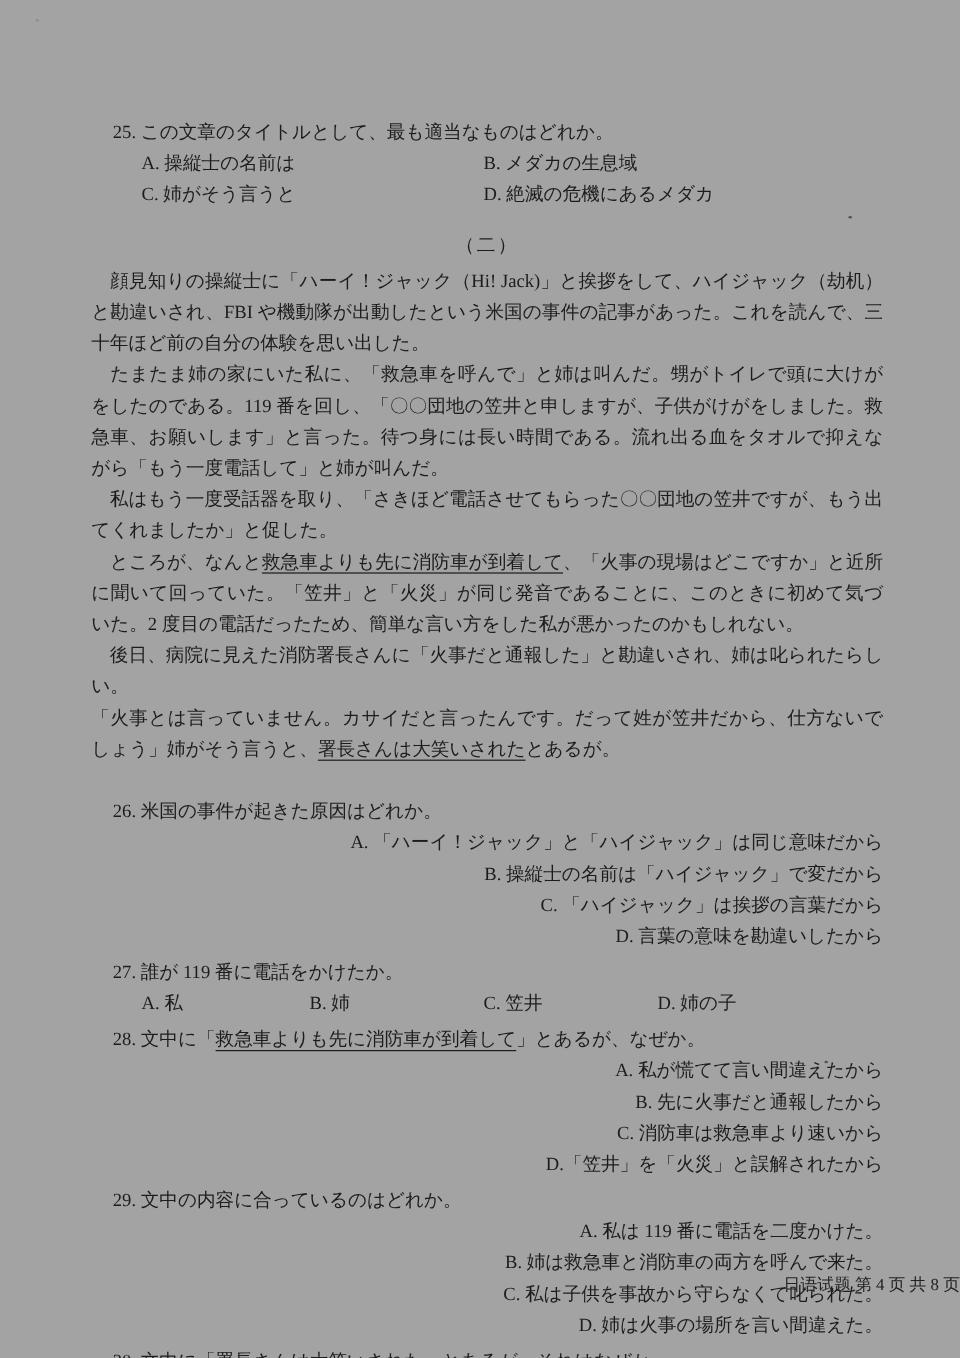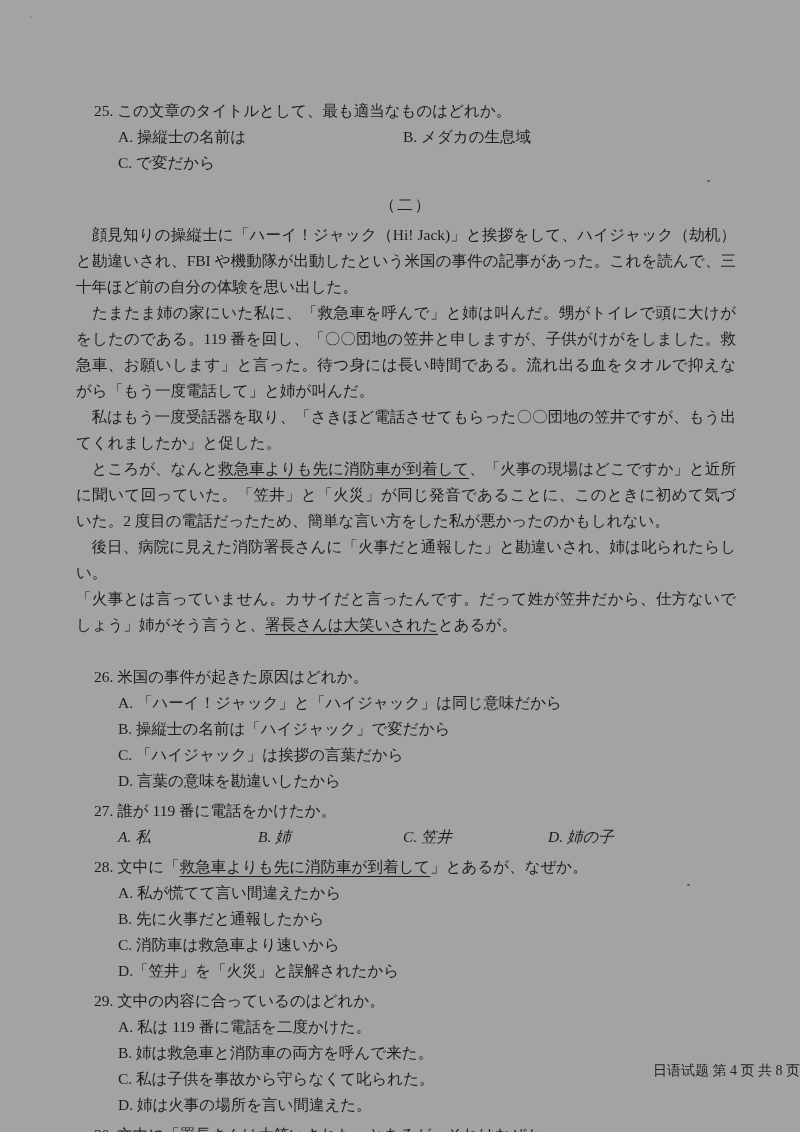--- a/index.html
+++ b/index.html
@@ -16,31 +16,30 @@
     overflow:hidden;
   }
   .content{
     position:absolute;
     left:76px; right:64px; top:98px;
     font-size:15.5px;
     line-height:26px;
   }
   .qblock{margin:0 0 4px 0;}
   .stem{margin-left:18px;}
-  .opt-list{margin-left:42px;}
+  .opt-list{margin-left:42px;text-align:right;}
   .opt-line{white-space:nowrap;}
   .opt-grid{
     display:grid;
     grid-template-columns: 285px auto;
     margin-left:42px;
   }
   .opt-row4{
     display:flex;
     margin-left:42px;
-    font-style:italic;
   }
   .opt-row4 span{display:inline-block;}
   .opt-row4 .w1{width:140px;}
   .opt-row4 .w2{width:145px;}
   .opt-row4 .w3{width:145px;}
   .section-title{
     text-align:center;
     margin:16px 0 4px 0;
     letter-spacing:2px;
   }
@@ -78,21 +77,22 @@
   <div class="speck s2"></div>
   <div class="speck s3"></div>
 
   <div class="content">
 
     <div class="qblock">
       <div class="stem">25. この文章のタイトルとして、最も適当なものはどれか。</div>
       <div class="opt-grid">
         <span class="opt-line">A. 操縦士の名前は</span>
         <span class="opt-line">B. メダカの生息域</span>
-        <span class="opt-line">C. で変だから</span>
+        <span class="opt-line">C. 姉がそう言うと</span>
+        <span class="opt-line">D. 絶滅の危機にあるメダカ</span>
       </div>
     </div>
 
     <div class="section-title">（二）</div>
 
     <div class="passage">
       <p>　顔見知りの操縦士に「ハーイ！ジャック（Hi! Jack)」と挨拶をして、ハイジャック（劫机）と勘違いされ、FBI や機動隊が出動したという米国の事件の記事があった。これを読んで、三十年ほど前の自分の体験を思い出した。</p>
       <p>　たまたま姉の家にいた私に、「救急車を呼んで」と姉は叫んだ。甥がトイレで頭に大けがをしたのである。119 番を回し、「〇〇団地の笠井と申しますが、子供がけがをしました。救急車、お願いします」と言った。待つ身には長い時間である。流れ出る血をタオルで抑えながら「もう一度電話して」と姉が叫んだ。</p>
       <p>　私はもう一度受話器を取り、「さきほど電話させてもらった〇〇団地の笠井ですが、もう出てくれましたか」と促した。</p>
       <p><span>　ところが、なんと</span><span class="u">救急車よりも先に消防車が到着して</span><span>、「火事の現場はどこですか」と近所に聞いて回っていた。「笠井」と「火災」が同じ発音であることに、このときに初めて気づいた。2 度目の電話だったため、簡単な言い方をした私が悪かったのかもしれない。</span></p>

